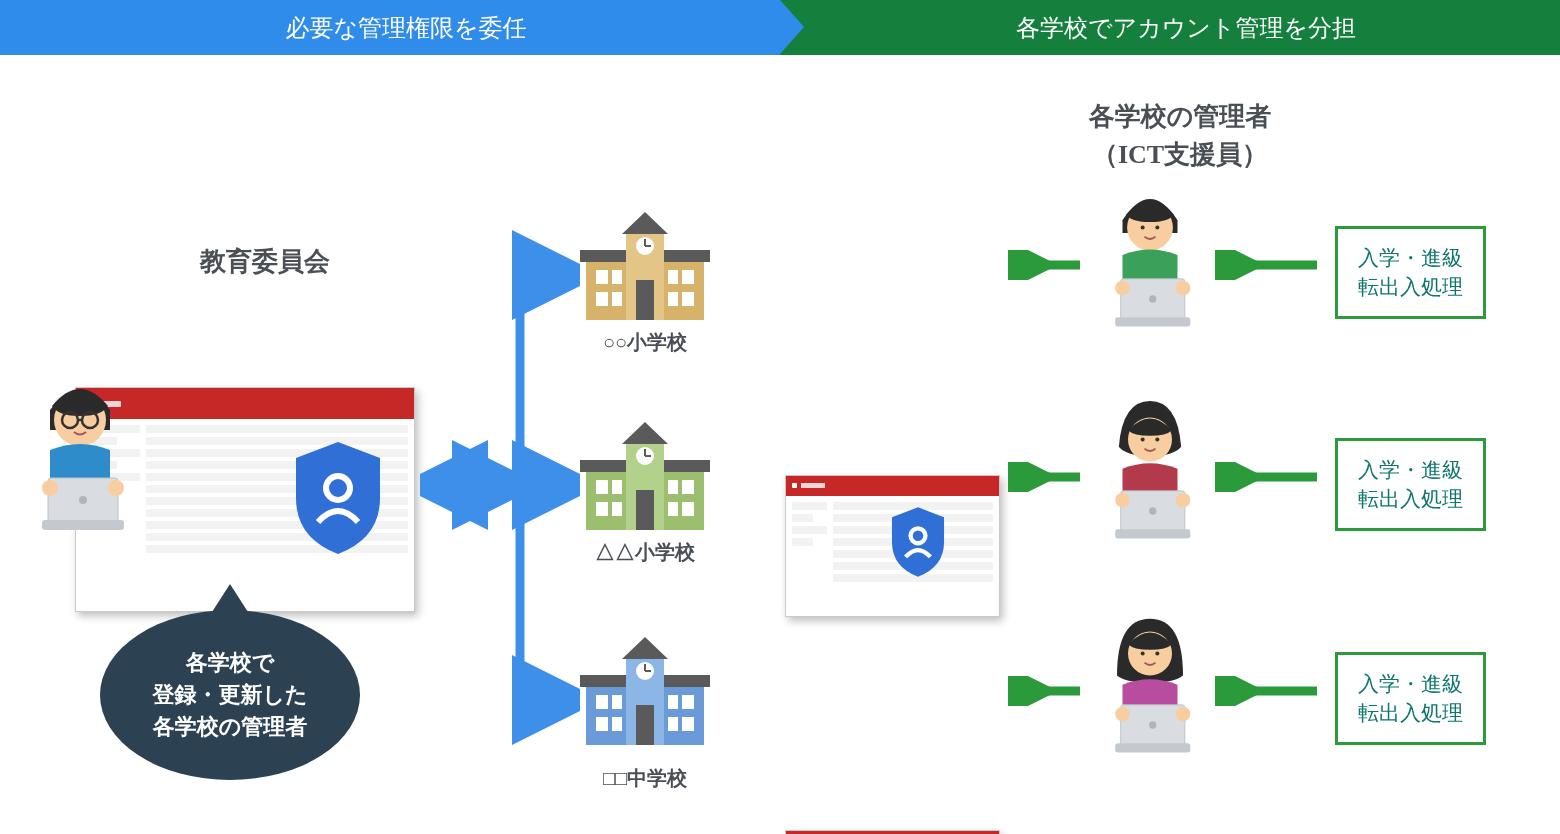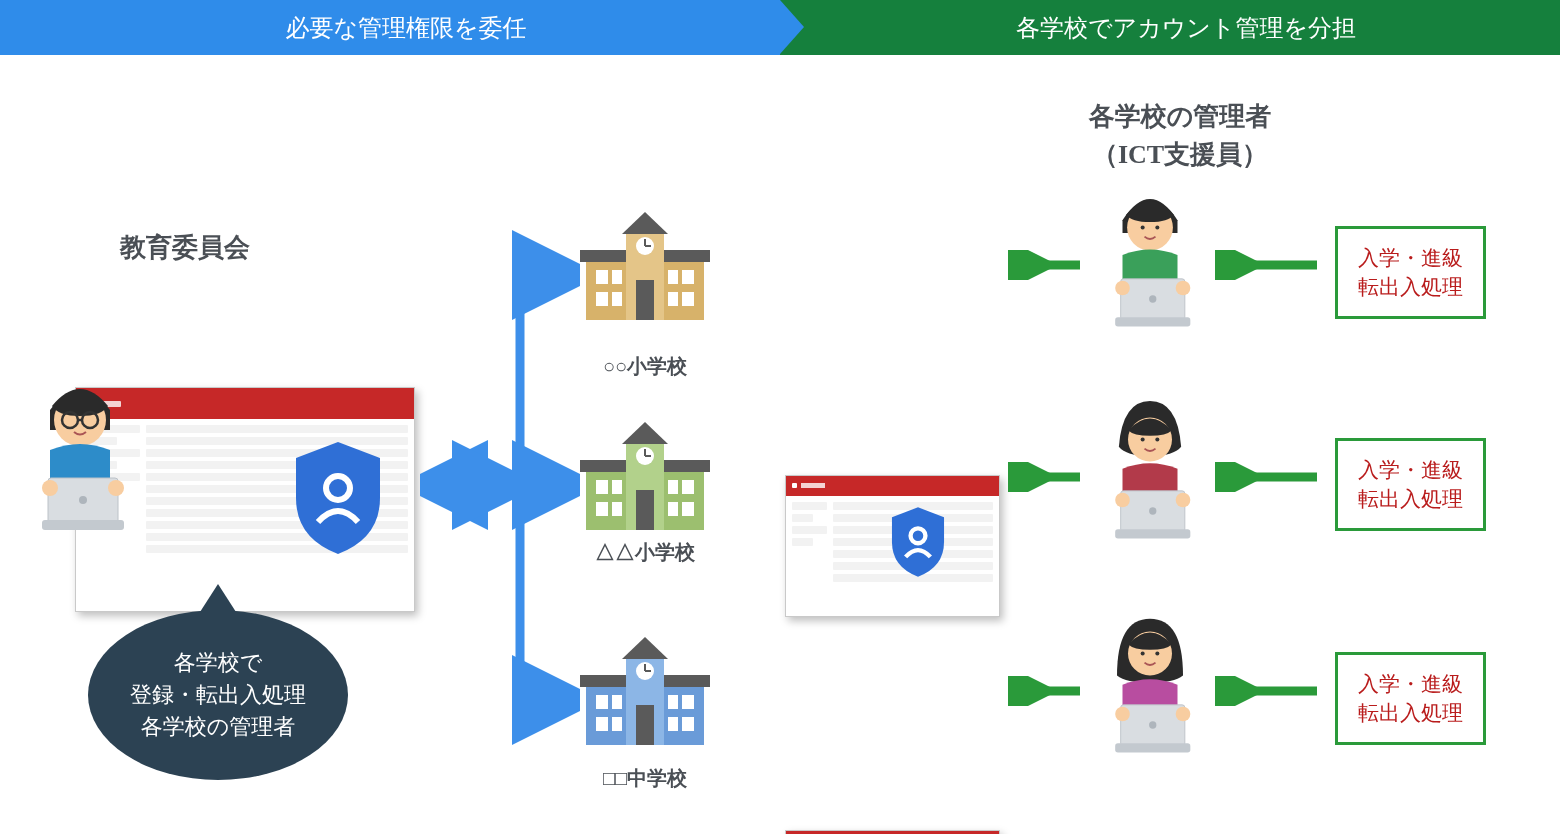--- a/index.html
+++ b/index.html
@@ -73,38 +73,38 @@
     content:""; position:absolute; top:-26px; left:50%; transform:translateX(-50%);
     border-left:18px solid transparent; border-right:18px solid transparent;
     border-bottom:28px solid #2c4253;
   }
 
   
   .arrow { position:absolute; }
 
   
   .taskbox {
-    background:#fff; border:3px solid #2a9a3a; color:#b91c1c;
+    background:#fff; border:3px solid #2a9a3a; color:#0f766e;
     font-size:21px; font-weight:500; padding:14px 20px; text-align:left;
     line-height:1.4;
   }
 </style>
 </head>
 <body>
 
 <div class="header-row">
   <div class="banner banner-blue">
     <span>必要な管理権限を委任</span>
   </div>
   <div class="banner banner-green">
     <span>各学校でアカウント管理を分担</span>
   </div>
 </div>
 
-<div class="abs label label-lg" style="left:40px; top:230px; width:290px; line-height:1.4;">
+<div class="abs label label-lg" style="left:40px; top:244px; width:290px; line-height:1.4;text-align:right;">
   <div>教育委員会</div>
 </div>
 
 <div class="abs person" style="left:20px; top:370px; z-index:5;">
   <svg width="120" height="160" viewBox="0 0 120 160">
 
     <path d="M30 40 q30 -40 60 0 v20 h-60 z" fill="#2a2a2a"></path>
 
     <circle cx="60" cy="50" r="26" fill="#f8cda0"></circle>
     <path d="M32 36 q28 -34 56 0 q-6 10 -28 10 q-22 0 -28 -10" fill="#2a2a2a"></path>
@@ -156,25 +156,25 @@
   </div>
   <div class="shield-lg" style="right:26px; top:50px;">
     <svg width="100" height="120" viewBox="0 0 100 120">
       <path d="M50 4 L92 20 V60 Q92 100 50 116 Q8 100 8 60 V20 Z" fill="#2f6fd6"></path>
       <circle cx="50" cy="50" r="12" fill="none" stroke="#fff" stroke-width="6"></circle>
       <path d="M30 84 q20 -22 40 0" fill="none" stroke="#fff" stroke-width="6"></path>
     </svg>
   </div>
 </div>
 
-<div class="abs" style="left:88px; top:610px;">
+<div class="abs" style="left:100px; top:610px;font-weight:bold;">
   <div class="bubble">
     <div>
       <div>各学校で</div>
-      <div>登録・転出入処理</div>
+      <div>登録・更新した</div>
       <div>各学校の管理者</div>
     </div>
   </div>
 </div>
 
 <svg class="abs arrow" style="left:420px; top:200px;" width="160" height="560">
   <defs>
     <marker id="ab" markerWidth="10" markerHeight="10" refX="6" refY="5" orient="auto">
       <path d="M0 0 L10 5 L0 10 z" fill="#3d8fea"></path>
     </marker>
@@ -204,21 +204,21 @@
     <rect x="56" y="70" width="18" height="40" fill="#5a5a5a"></rect>
     <rect x="16" y="60" width="12" height="14" fill="#fff"></rect>
       <rect x="16" y="82" width="12" height="14" fill="#fff"></rect>
     <rect x="32" y="60" width="10" height="14" fill="#fff"></rect>
       <rect x="32" y="82" width="10" height="14" fill="#fff"></rect>
     <rect x="88" y="60" width="10" height="14" fill="#fff"></rect>
       <rect x="88" y="82" width="10" height="14" fill="#fff"></rect>
     <rect x="102" y="60" width="12" height="14" fill="#fff"></rect>
       <rect x="102" y="82" width="12" height="14" fill="#fff"></rect>
   </svg>
-  <div class="label label-sm" style="margin-top:24px;">○○小学校</div>
+  <div class="label label-sm" style="margin-top:0;">○○小学校</div>
 </div>
 
 <div class="abs school" style="left:580px; top:420px;">
   <svg width="130" height="115" viewBox="0 0 130 115">
     <rect x="6" y="48" width="118" height="62" fill="#9cbf6f"></rect>
     <rect x="0" y="40" width="130" height="12" fill="#5a5a5a"></rect>
     <rect x="46" y="22" width="38" height="88" fill="#b2d18b"></rect>
     <polygon points="65,2 42,24 88,24" fill="#5a5a5a"></polygon>
     <circle cx="65" cy="36" r="9" fill="#fff"></circle>
     <line x1="65" y1="36" x2="65" y2="29" stroke="#5a5a5a" stroke-width="2"></line>

